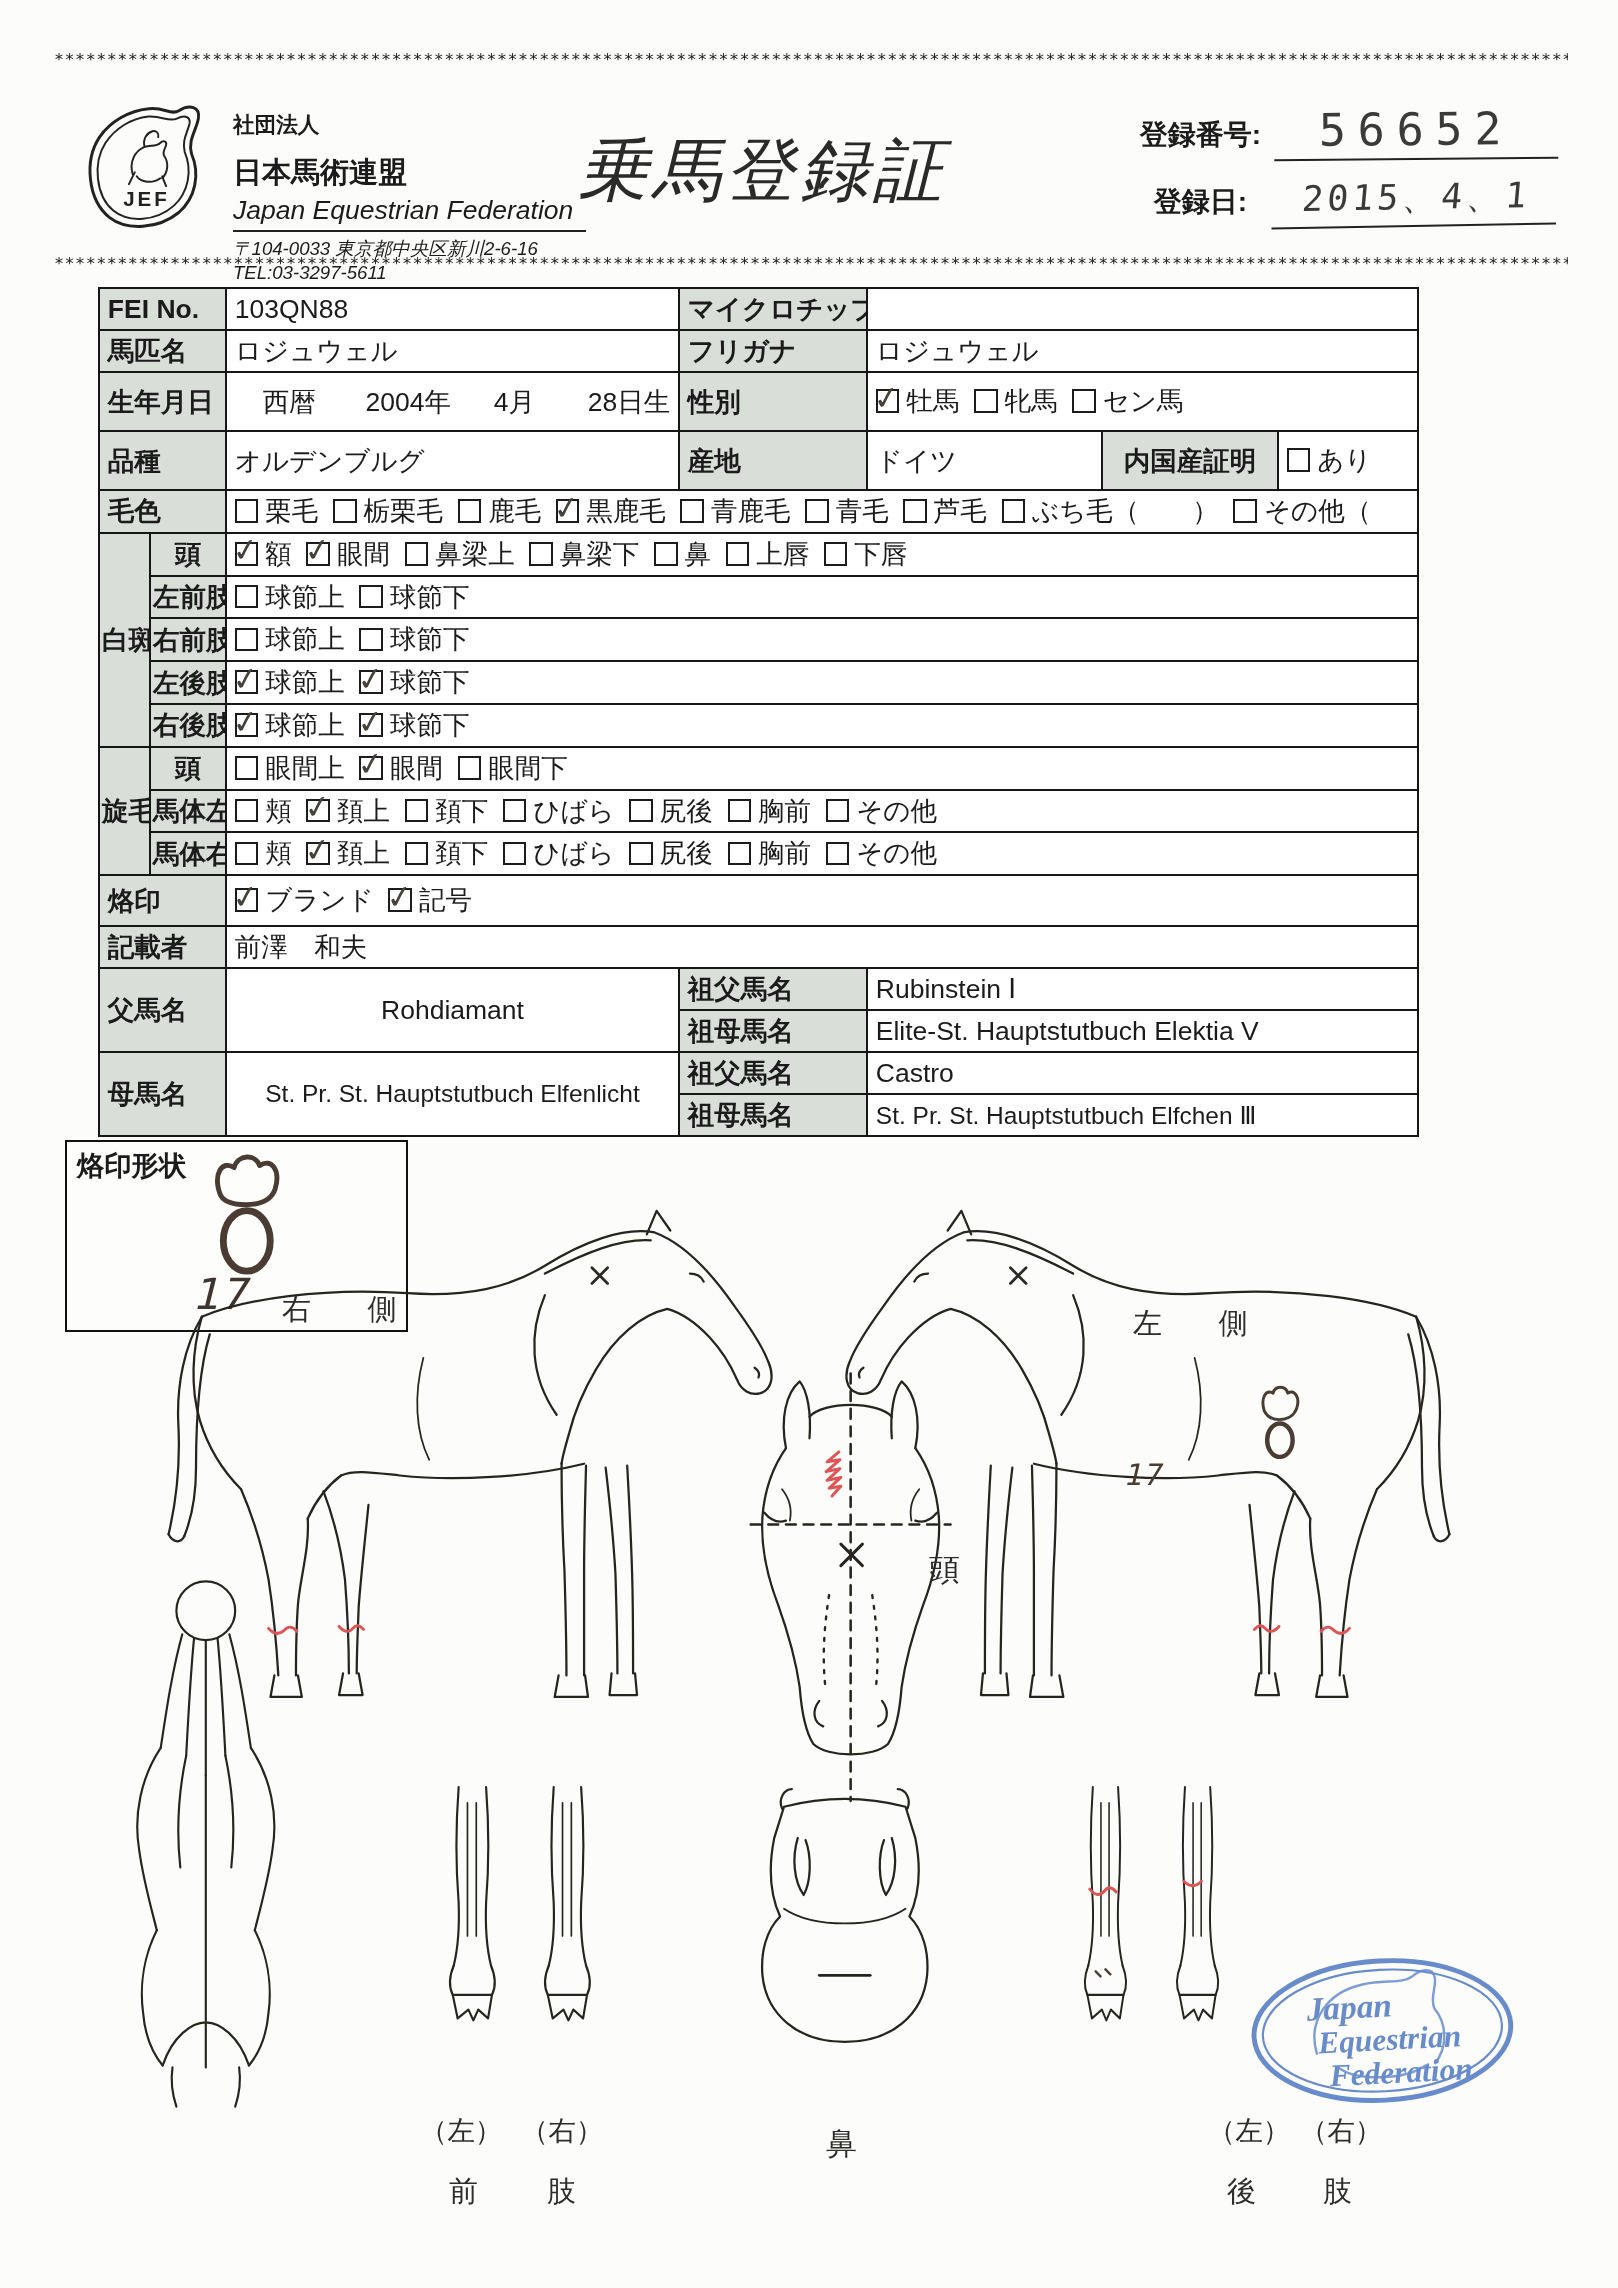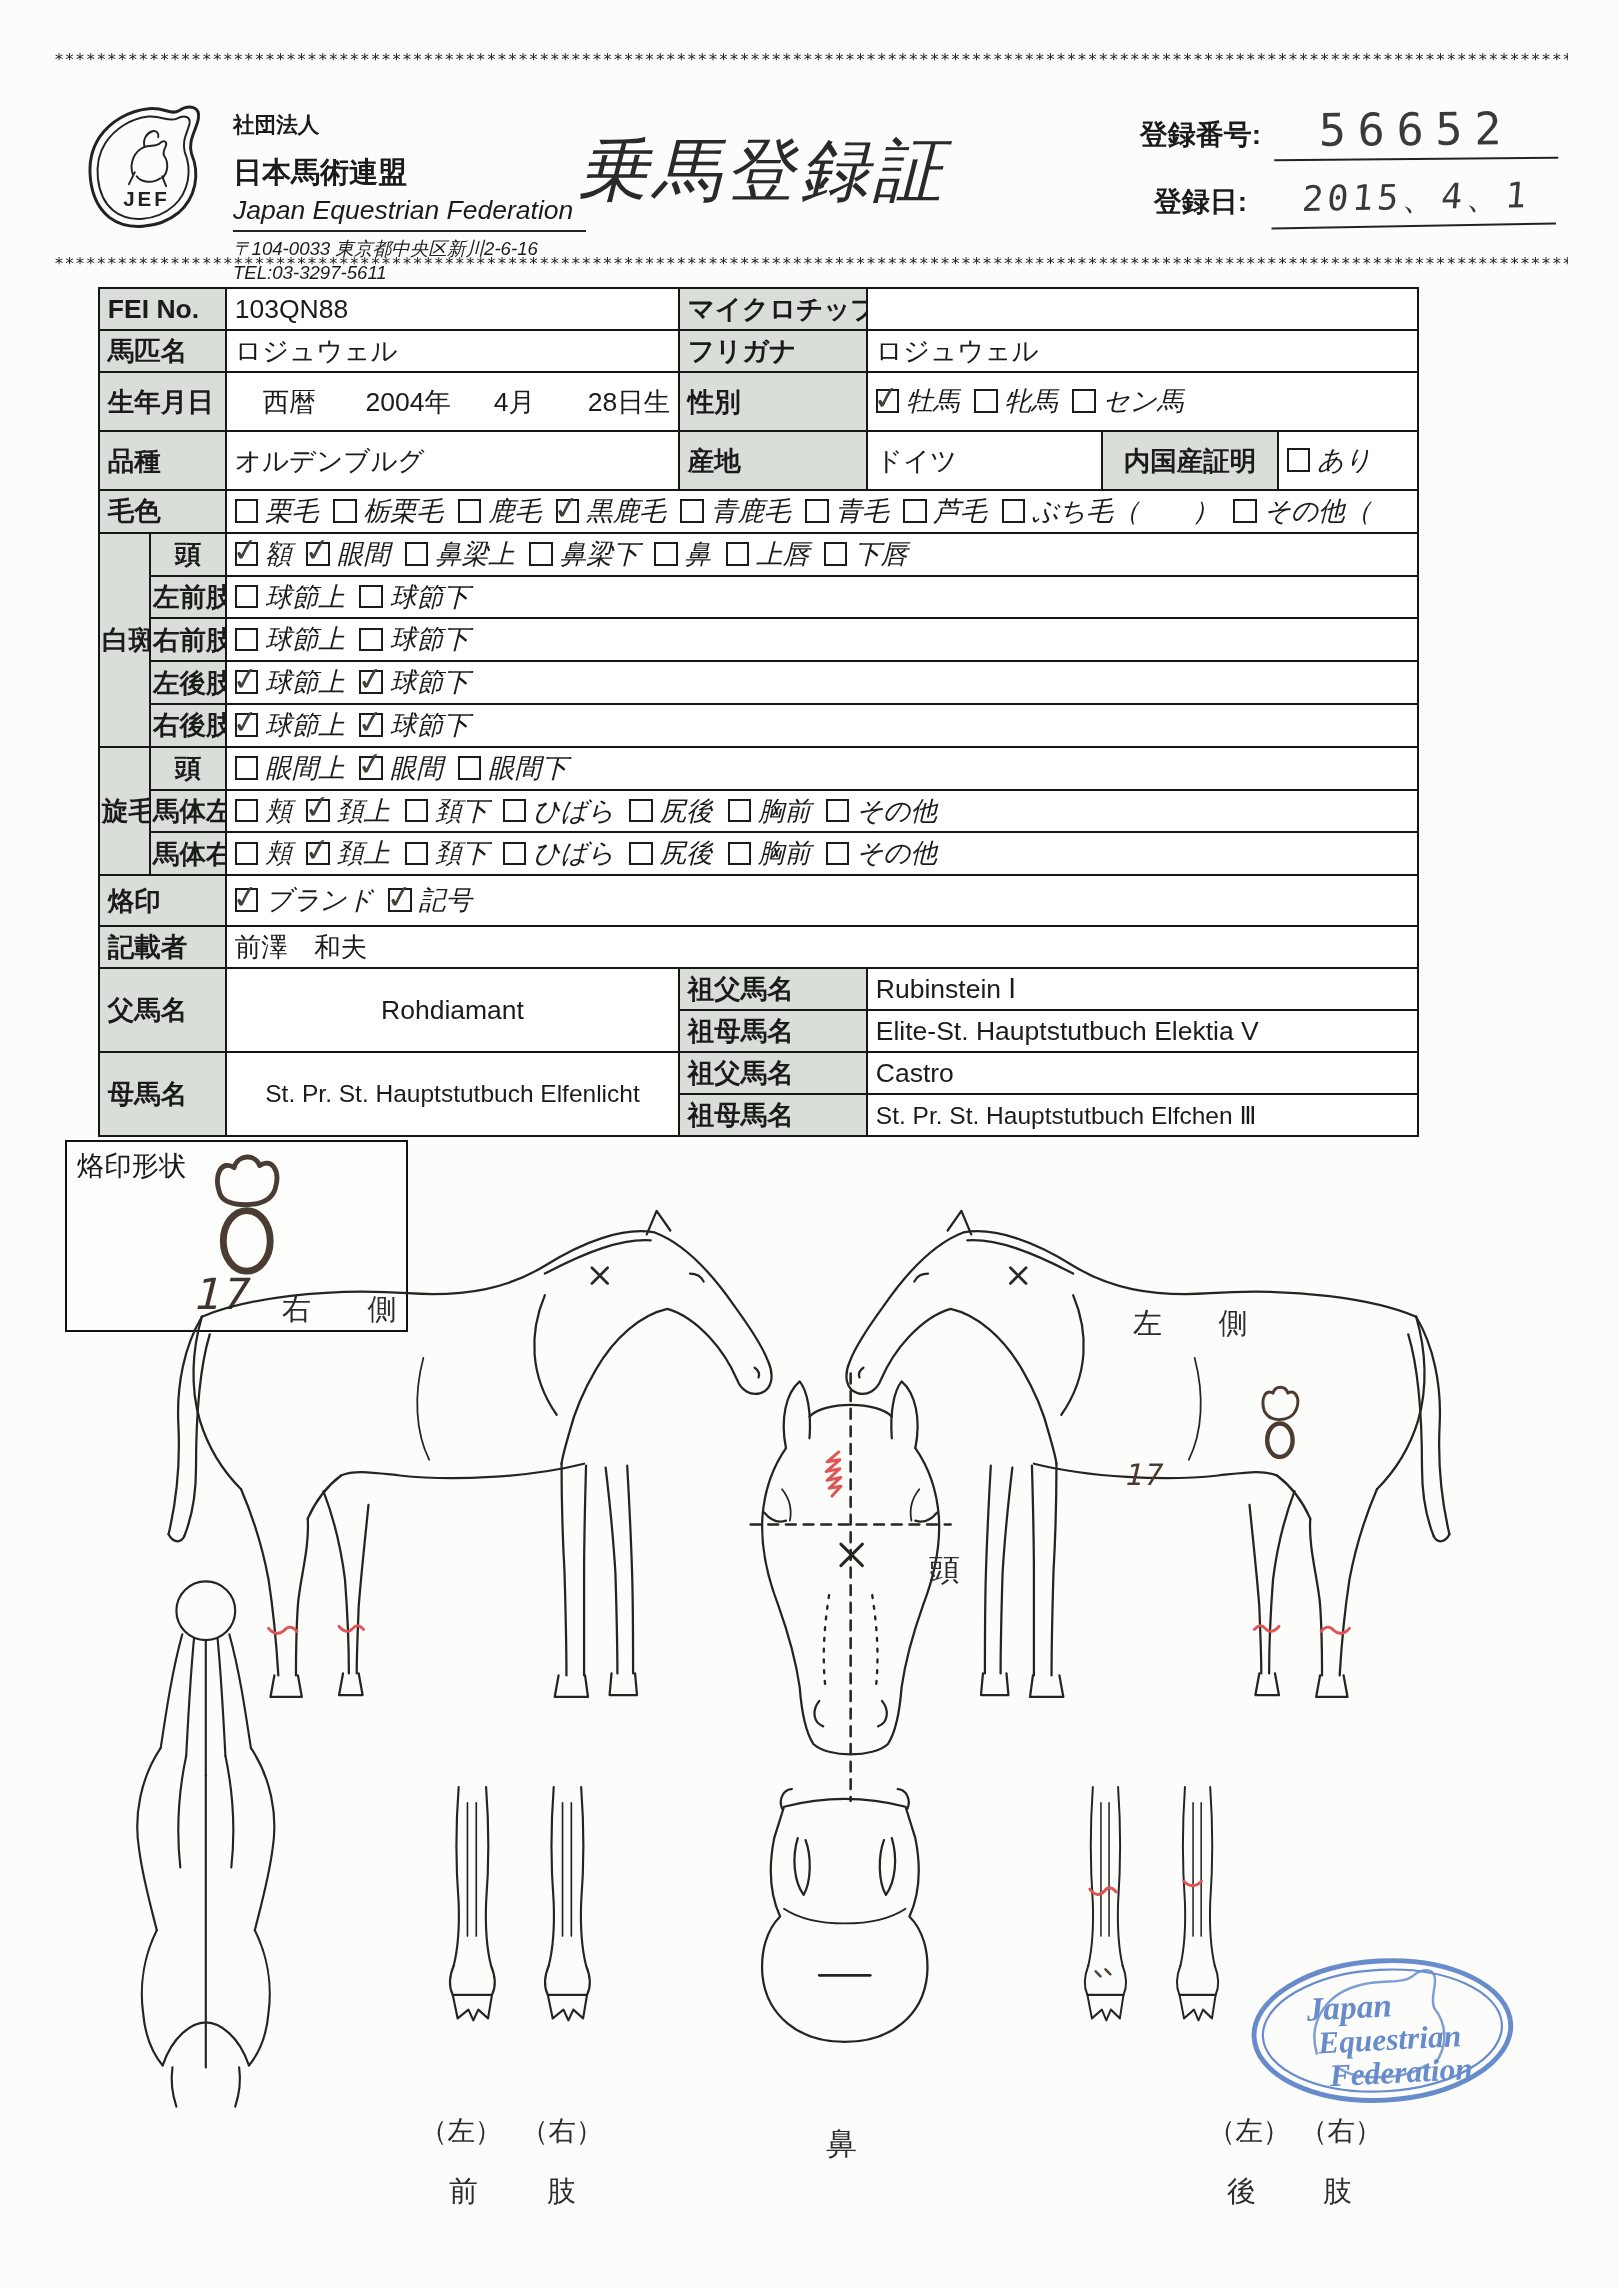--- a/index.html
+++ b/index.html
@@ -55,29 +55,29 @@
   
   .opt{display:inline-flex;align-items:center;margin-right:14.7px;}
   .cb{
     position:relative;display:inline-block;width:19.6px;height:19.6px;flex:0 0 19.6px;
     border:2.5px solid #1c1c1c;background:#fff;margin-right:6.9px;
   }
   .cb.checked::after{
     content:"✓";position:absolute;left:-4.9px;top:-12.7px;
     font-size:32px;font-weight:400;color:#454039;transform:rotate(-8deg);
   }
-  .olbl{font-size:inherit;font-style:italic;}
+  .olbl{font-size:inherit;}
   .birth-flex{display:flex;gap:0;}
   .birth-flex span{display:inline-block;}
   .birth-era{width:118px;margin-left:28px;}.birth-y{width:147px;}.birth-m{width:108px;}
   
   .brand-box{
     left:65px;top:1140px;width:339px;height:188px;border:2.9px solid #111;background:#fdfdfc;
   }
-  .brand-box .bb-label{position:absolute;left:9.8px;top:5.9px;font-size:27.4px;font-weight:400;}
+  .brand-box .bb-label{position:absolute;left:9.8px;top:5.9px;font-size:27.4px;font-weight:700;}
   
   .dlabel{font-size:29px;color:#2c2c2a;white-space:nowrap;}
   .wide-gap{letter-spacing:13.7px;}
   
   .stamp{left:1247px;top:1956px;width:271px;height:153px;transform:rotate(-3deg);opacity:0.92;}
 </style>
 </head>
 <body>
 
 <div class="abs stars" style="top:49px">************************************************************************************************************************************************************</div>

